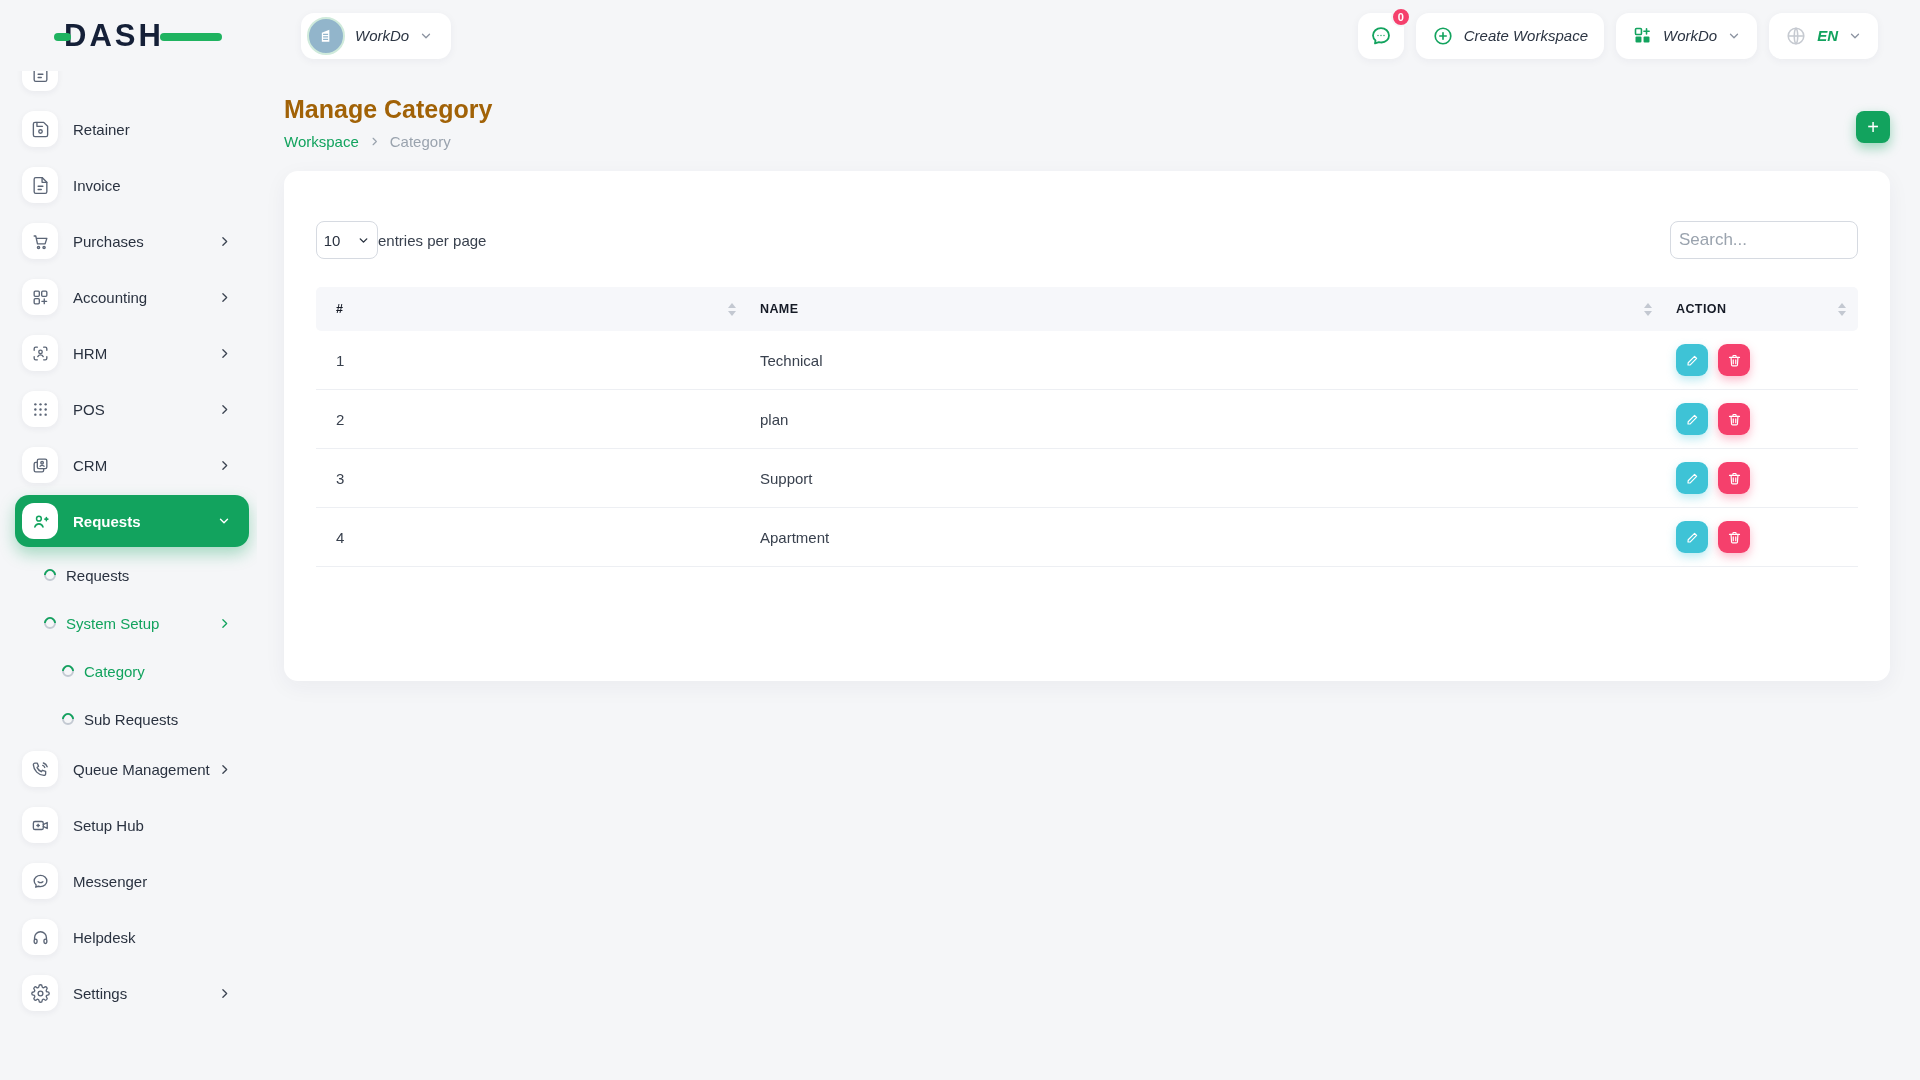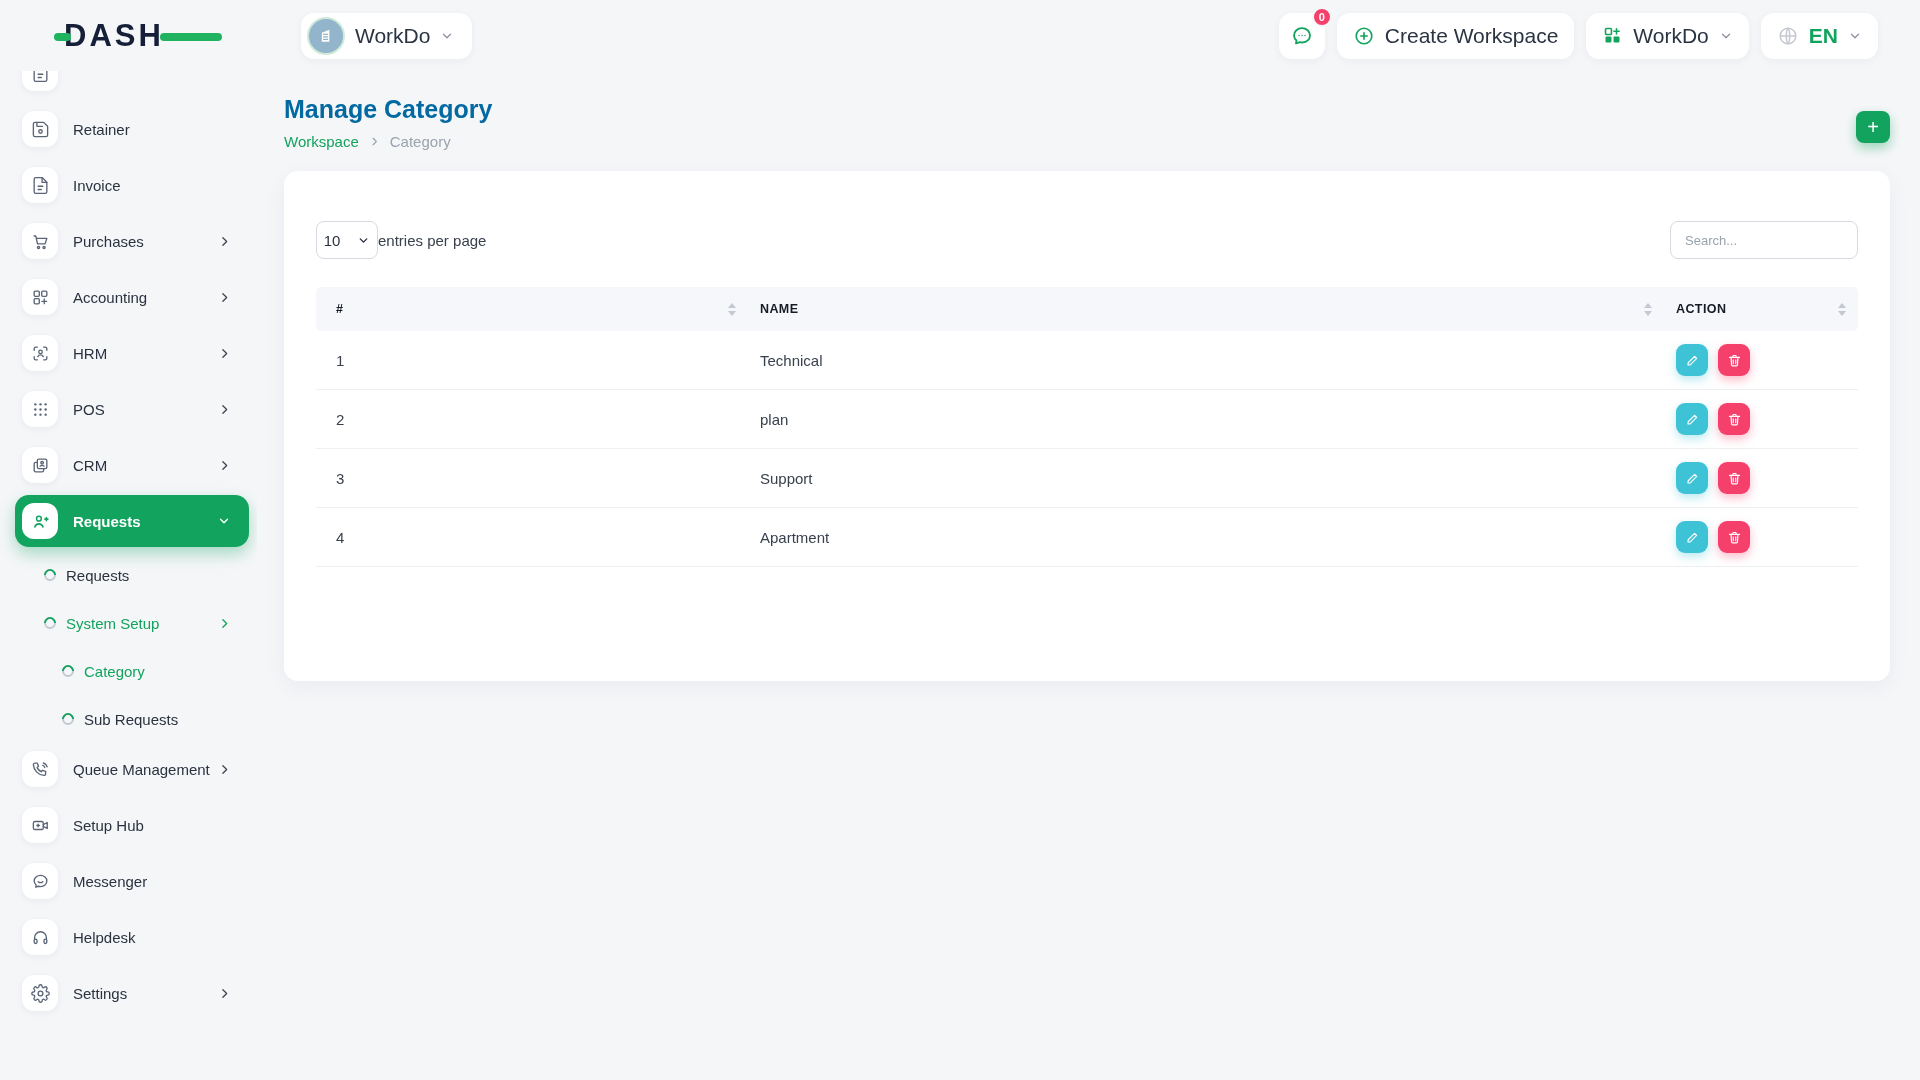--- a/index.html
+++ b/index.html
@@ -23,21 +23,21 @@
     box-shadow:0 2px 8px rgba(30,40,70,.05); }
   .workspace-pill { margin-left:28px; padding:0 18px 0 6px; }
   .ws-avatar { width:38px; height:38px; border-radius:50%; background:#92b5cb;
     border:2px solid #cfeadb; display:flex; align-items:center; justify-content:center; }
   .tb-right { margin-left:auto; margin-right:42px; display:flex; gap:12px; align-items:center; }
   .chat-pill { width:46px; padding:0; justify-content:center; position:relative; }
   .chat-badge { position:absolute; top:-6px; right:-7px; min-width:20px; height:20px;
     border-radius:10px; background:#f5406c; color:#fff; font-size:11px; font-weight:700;
     display:flex; align-items:center; justify-content:center; padding:0 5px;
     border:2px solid #f5f6f8; }
-  .tb-label { font-size:21px; font-weight:500; color:#2b3442; }
+  .tb-label { font-size:15px; font-weight:500; color:#2b3442;font-style:italic; }
   .lang-label { color:#12a35e; font-weight:600; }
   .chev-icon { color:#8b93a0; display:flex; }
 
   
   .sidebar { position:absolute; top:71px; left:0; width:257px; bottom:0; overflow:hidden; }
   .side-scroll { margin-top:-24px; }
   .side-item { margin:0 8px 4px 15px; height:52px; border-radius:14px;
     display:flex; align-items:center; padding:0 18px 0 7px; cursor:pointer; }
   .icon-box { width:36px; height:36px; border-radius:12px; background:#fff;
     display:flex; align-items:center; justify-content:center; color:#5b6576;
@@ -58,40 +58,40 @@
   .side-sub.green .sub-chev { color:#12a35e; }
   .bullet { width:12px; height:12px; border-radius:50%; border:2px solid #c3c9d2;
     position:relative; flex:none; }
   .bullet::after { content:""; position:absolute; inset:-2px; border-radius:50%;
     border:2px solid transparent; border-top-color:#12a35e; border-right-color:#12a35e;
     transform:rotate(-45deg); }
 
   
   .main { position:absolute; left:257px; top:71px; right:0; bottom:0; }
   .page-head { position:relative; margin:24px 30px 0 27px; }
-  .page-title { font-size:25px; font-weight:700; color:#0369a1; }
+  .page-title { font-size:25px; font-weight:700; color:#a16207; }
   .breadcrumb { margin-top:9px; display:flex; align-items:center; gap:10px; font-size:15px; }
   .crumb-link { color:#12a35e; cursor:pointer; }
   .crumb-sep { color:#9aa3ae; display:flex; }
   .crumb-current { color:#9aa3ae; }
   .add-btn { position:absolute; right:0; top:16px; width:34px; height:32px;
     border-radius:8px; background:#12a35e; color:#fff; font-size:20px; font-weight:500;
     display:flex; align-items:center; justify-content:center; cursor:pointer;
     box-shadow:0 5px 12px rgba(18,163,94,.4); border:none; }
 
   .card { margin:21px 30px 0 27px; height:510px; background:#fff; border-radius:14px;
     box-shadow:0 6px 22px rgba(30,40,70,.05); padding:50px 32px 0; }
   .controls { display:flex; align-items:center; }
   .entries-select { width:62px; height:38px; border:1px solid #d6dae1; border-radius:8px;
     display:flex; align-items:center; justify-content:center; gap:17px; cursor:pointer;
     font-size:15px; color:#29313f; background:#fff; }
   .entries-select .chev-icon { color:#29313f; }
   .entries-label { margin-left:0; font-size:15px; color:#39414e; }
   .search-input { margin-left:auto; width:188px; height:38px; border:1px solid #d6dae1;
-    border-radius:8px; padding:0 14px; font-size:13px; color:#39414e; outline:none;
+    border-radius:8px; padding:0 8px; font-size:17px; color:#39414e; outline:none;
     font-family:inherit; background:#fff; }
   .search-input::placeholder { color:#9aa3ae; }
 
   .table { margin-top:28px; }
   .thead { display:grid; grid-template-columns:444px 1fr 182px; height:44px;
     background:#f6f7fa; border-radius:5px; align-items:center; }
   .th { display:flex; align-items:center; justify-content:space-between;
     font-size:12.5px; font-weight:700; color:#161b26; letter-spacing:.4px;
     padding-right:24px; cursor:pointer; }
   .th:first-child { padding-left:20px; }

